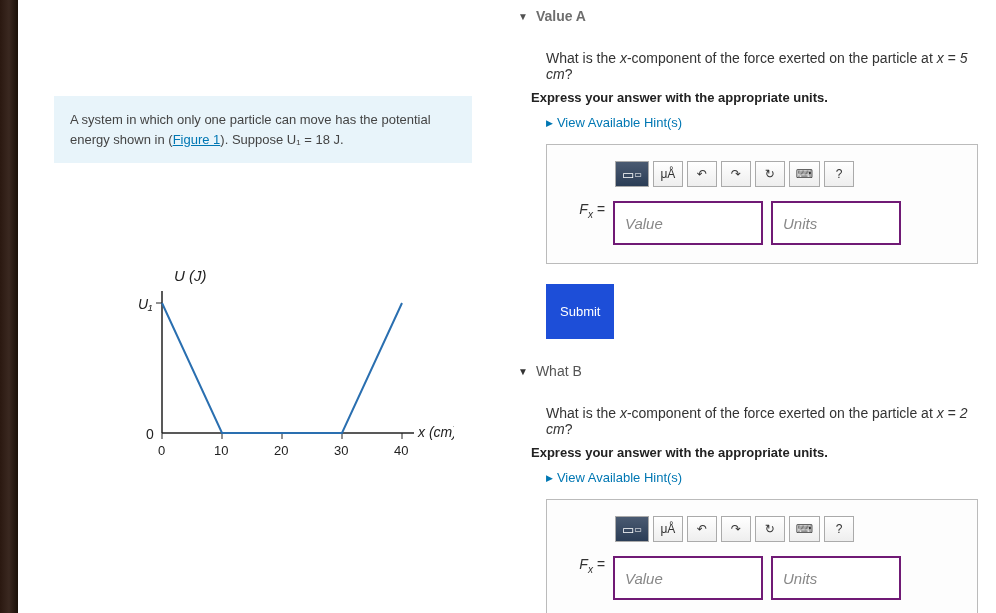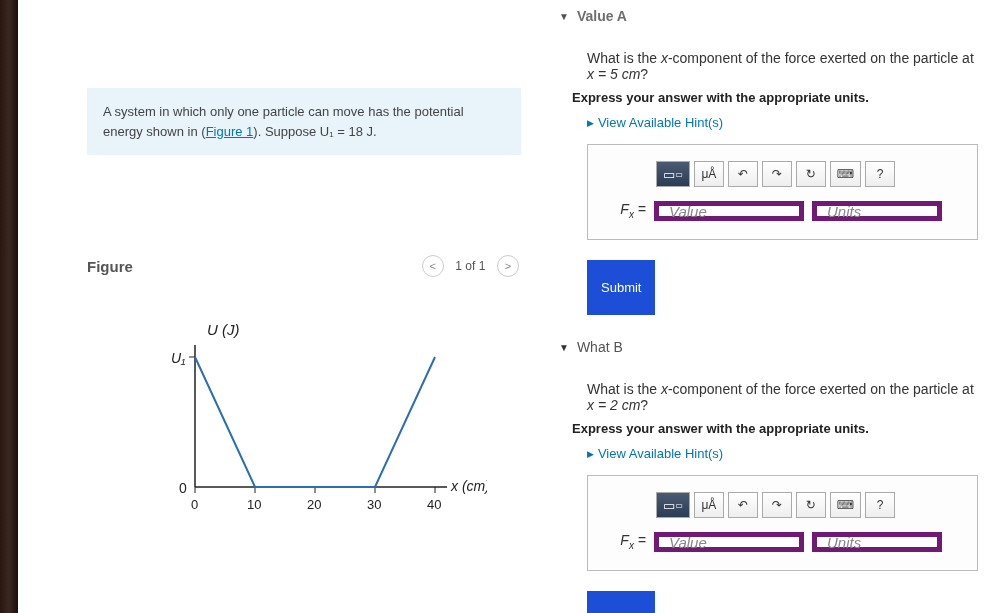--- a/index.html
+++ b/index.html
@@ -7,21 +7,21 @@
       font-family: Arial, Helvetica, sans-serif;
       background: #fff;
       width: 996px;
       height: 613px;
       display: flex;
       overflow: hidden;
       color: #333;
       font-size: 13px;
     }
     .left-edge { width: 18px; background: linear-gradient(to right, #2a1810, #3a2820, #1a1008); }
-    .panel { width: 490px; padding: 8px; background: #fff; margin-left: 41px; }
+    .panel { width: 490px; padding: 16px; background: #fff; }
     .right { flex: 1; background: #fff; padding: 0 18px 0 10px; }
     .problem-box {
       background: #e8f4fa;
       padding: 14px 16px;
       margin: 80px 20px 20px 20px;
       font-size: 13px;
       color: #444;
       line-height: 1.5;
     }
     .problem-box .link { color: #0077b3; text-decoration: underline; }
@@ -64,22 +64,22 @@
       background: linear-gradient(#fff,#eee);
       display:inline-flex; align-items:center; justify-content:center;
       font-size: 12px; color:#333;
       padding: 0 6px;
     }
     .tool-btn.template { background: linear-gradient(#4a5a71,#2b3d56); color:#fff; font-size:13px; }
     .tool-btn.template .sup { font-size:8px; vertical-align: super; }
     .answer-row { display:flex; align-items:flex-start; gap:8px; margin-left: 0px; }
     .var-label { font-style: italic; font-size: 14px; color:#333; min-width:44px; text-align:right;}
     .input-like {
-      border: 5px solid #701a75;
-      height: 20px;
+      border: 2px solid #701a75;
+      height: 44px;
       padding: 0 10px;
       display:flex; align-items:center;
       font-size: 15px;
       color: #888;
       font-style: italic;
       background:#fff;
     }
     .value-box { width: 150px; }
     .units-box { width: 130px; }
     .submit-btn {
@@ -97,28 +97,20 @@
 <body>
 
 <div class="left-edge"></div>
 
 <div class="panel">
   <div class="problem-box">
     <span>A system in which only one particle can move has the potential energy shown in (</span><span class="link">Figure 1</span><span>). Suppose U₁ = 18 J.</span>
   </div>
 
   <div class="figure-section">
-    <div class="figure-header">
-      <div class="figure-title">Figure</div>
-      <div>
-        <span class="nav-circle">&lt;</span>
-        <span class="nav-text">1 of 1</span>
-        <span class="nav-circle">&gt;</span>
-      </div>
-    </div>
 
     <div class="chart-box">
       <svg width="340" height="210">
 
         <text x="60" y="18" font-size="15" font-style="italic" fill="#222">U (J)</text>
 
         <text x="24" y="46" font-size="14" font-style="italic" fill="#222">U₁</text>
 
         <text x="32" y="176" font-size="14" fill="#222">0</text>
 

